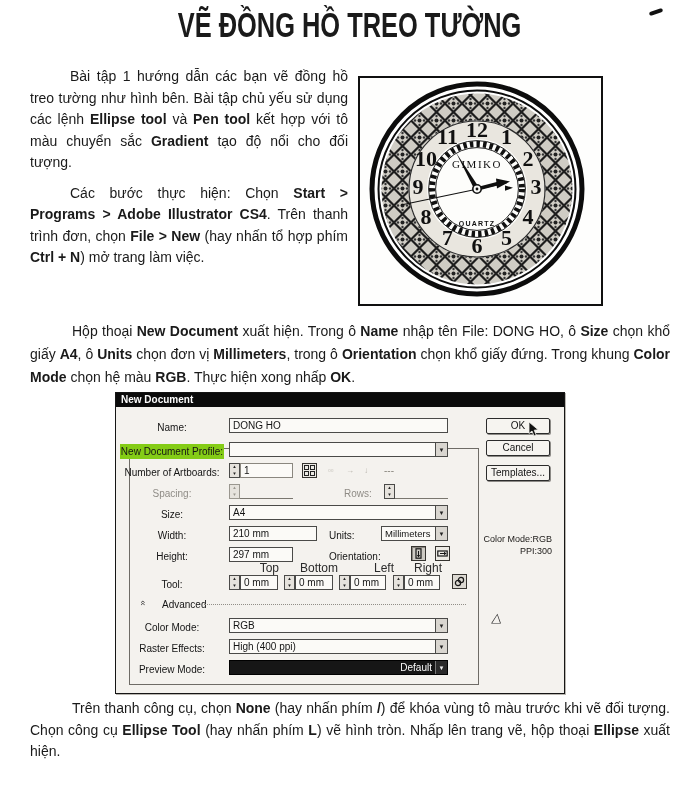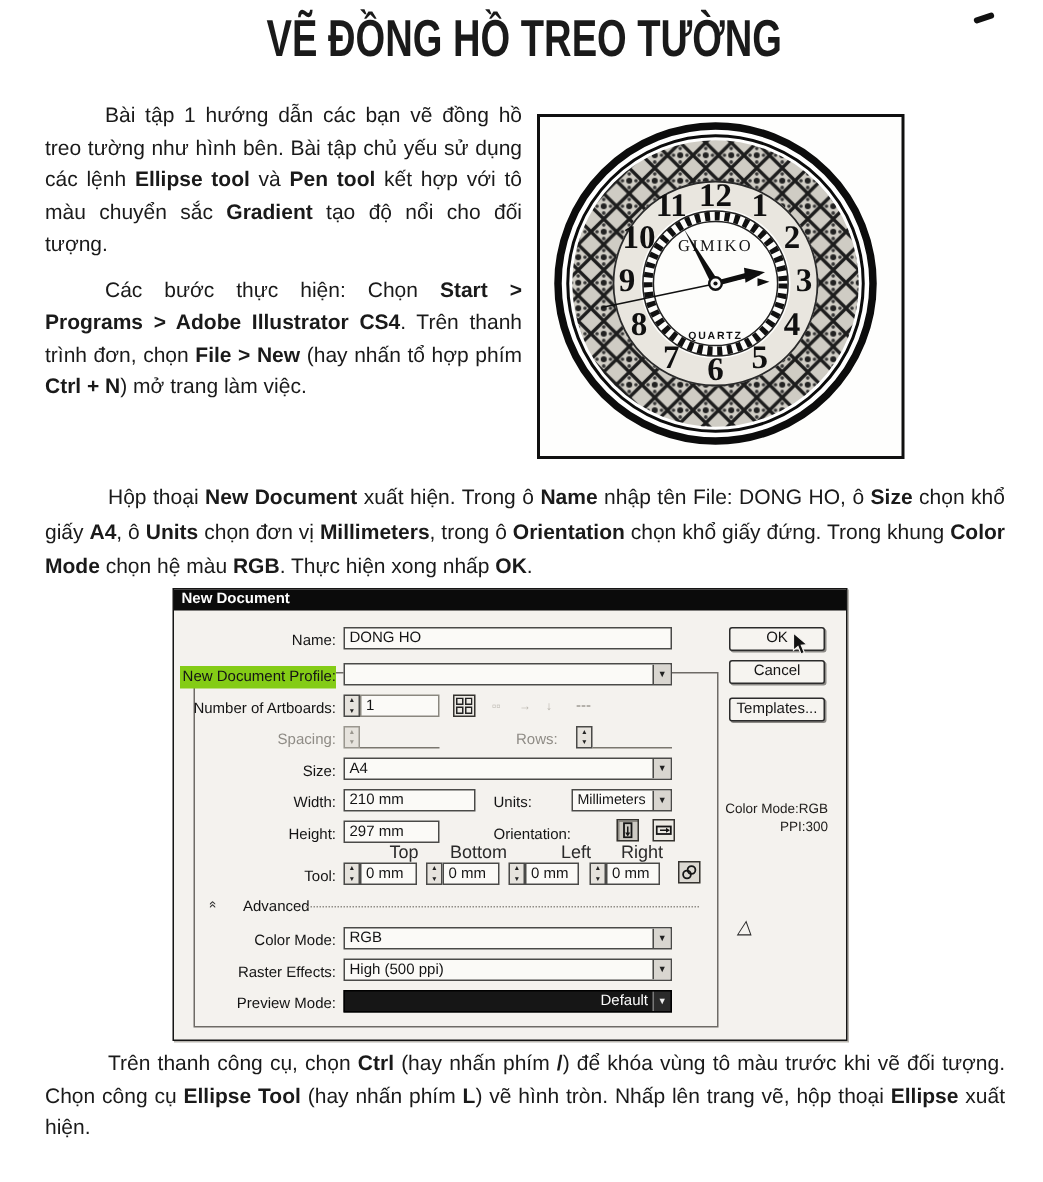--- a/index.html
+++ b/index.html
@@ -26,21 +26,21 @@
     border:2px solid #101010; background:#fefefd; }
 
   
   .dlg { position:relative; width:450px; height:302px; margin:4px 0 0 85px;
     background:#f4f2ee; border:1px solid #151515; font-size:10px; color:#141414;
     box-shadow:1px 1px 0 #b9b6b0; }
   .tb { position:absolute; left:0; top:0; right:0; height:14px; background:#0b0b0b;
     color:#fdfdfd; font-weight:bold; font-size:10px; line-height:14px; padding-left:5px; }
   .gframe { position:absolute; left:13px; top:55px; width:350px; height:237px;
     border:1px solid #6e6b66; }
-  .lbl { position:absolute; left:4px; width:104px; text-align:right; line-height:15px;
+  .lbl { position:absolute; left:4px; width:104px; text-align:center; line-height:15px;
     white-space:nowrap; }
   .lbl.free { width:auto; text-align:left; }
   .gray { color:#8f8c86; }
   .fld { position:absolute; height:15px; background:#fbfaf7; border:1px solid #4a4a48;
     display:flex; align-items:center; padding:0 3px; overflow:hidden; white-space:nowrap; }
   .drop { padding:0; }
   .drop .val { flex:1; padding:0 3px; overflow:hidden; }
   .drop .arw { width:12px; align-self:stretch; border-left:1px solid #4a4a48;
     background:#d9d6d0; display:flex; align-items:center; justify-content:center;
     font-size:6px; color:#222; }
@@ -273,21 +273,21 @@
     <div class="dotted"></div>
 
     <div class="lbl" style="top:227px">Color Mode:</div>
     <div class="fld drop" style="left:113px; top:225px; width:219px">
       <span class="val">RGB</span>
       <span class="arw">▼</span>
     </div>
 
     <div class="lbl" style="top:248px">Raster Effects:</div>
     <div class="fld drop" style="left:113px; top:246px; width:219px">
-      <span class="val">High (500 ppi)</span>
+      <span class="val">High (400 ppi)</span>
       <span class="arw">▼</span>
     </div>
 
     <div class="lbl" style="top:269px">Preview Mode:</div>
     <div class="fld drop dark" style="left:113px; top:267px; width:219px">
       <span class="val">Default</span>
       <span class="arw">▼</span>
     </div>
 
     <div class="btn" style="top:25px">OK</div>
@@ -296,14 +296,14 @@
     <svg class="cursor" width="12" height="15" viewBox="0 0 12 15">
       <path d="M1,0 L1,11.5 L4,9 L6,14 L8.2,13 L6.2,8.2 L10.2,7.8 Z" fill="#111" stroke="#f4f2ee" stroke-width="0.8"></path>
     </svg>
     <div class="sideinfo">
       <div>Color Mode:RGB</div>
       <div>PPI:300</div>
     </div>
     <div class="warn">△</div>
   </div>
 
-  <p class="wide-par last"><span>Trên thanh công cụ, chọn </span><b>Ctrl</b><span> (hay nhấn phím </span><b>/</b><span>) để khóa vùng tô màu trước khi vẽ đối tượng. Chọn công cụ </span><b>Ellipse Tool</b><span> (hay nhấn phím </span><b>L</b><span>) vẽ hình tròn. Nhấp lên trang vẽ, hộp thoại </span><b>Ellipse</b><span> xuất hiện.</span></p>
+  <p class="wide-par last"><span>Trên thanh công cụ, chọn </span><b>None</b><span> (hay nhấn phím </span><b>/</b><span>) để khóa vùng tô màu trước khi vẽ đối tượng. Chọn công cụ </span><b>Ellipse Tool</b><span> (hay nhấn phím </span><b>L</b><span>) vẽ hình tròn. Nhấp lên trang vẽ, hộp thoại </span><b>Ellipse</b><span> xuất hiện.</span></p>
 </div>
 
 </body></html>

